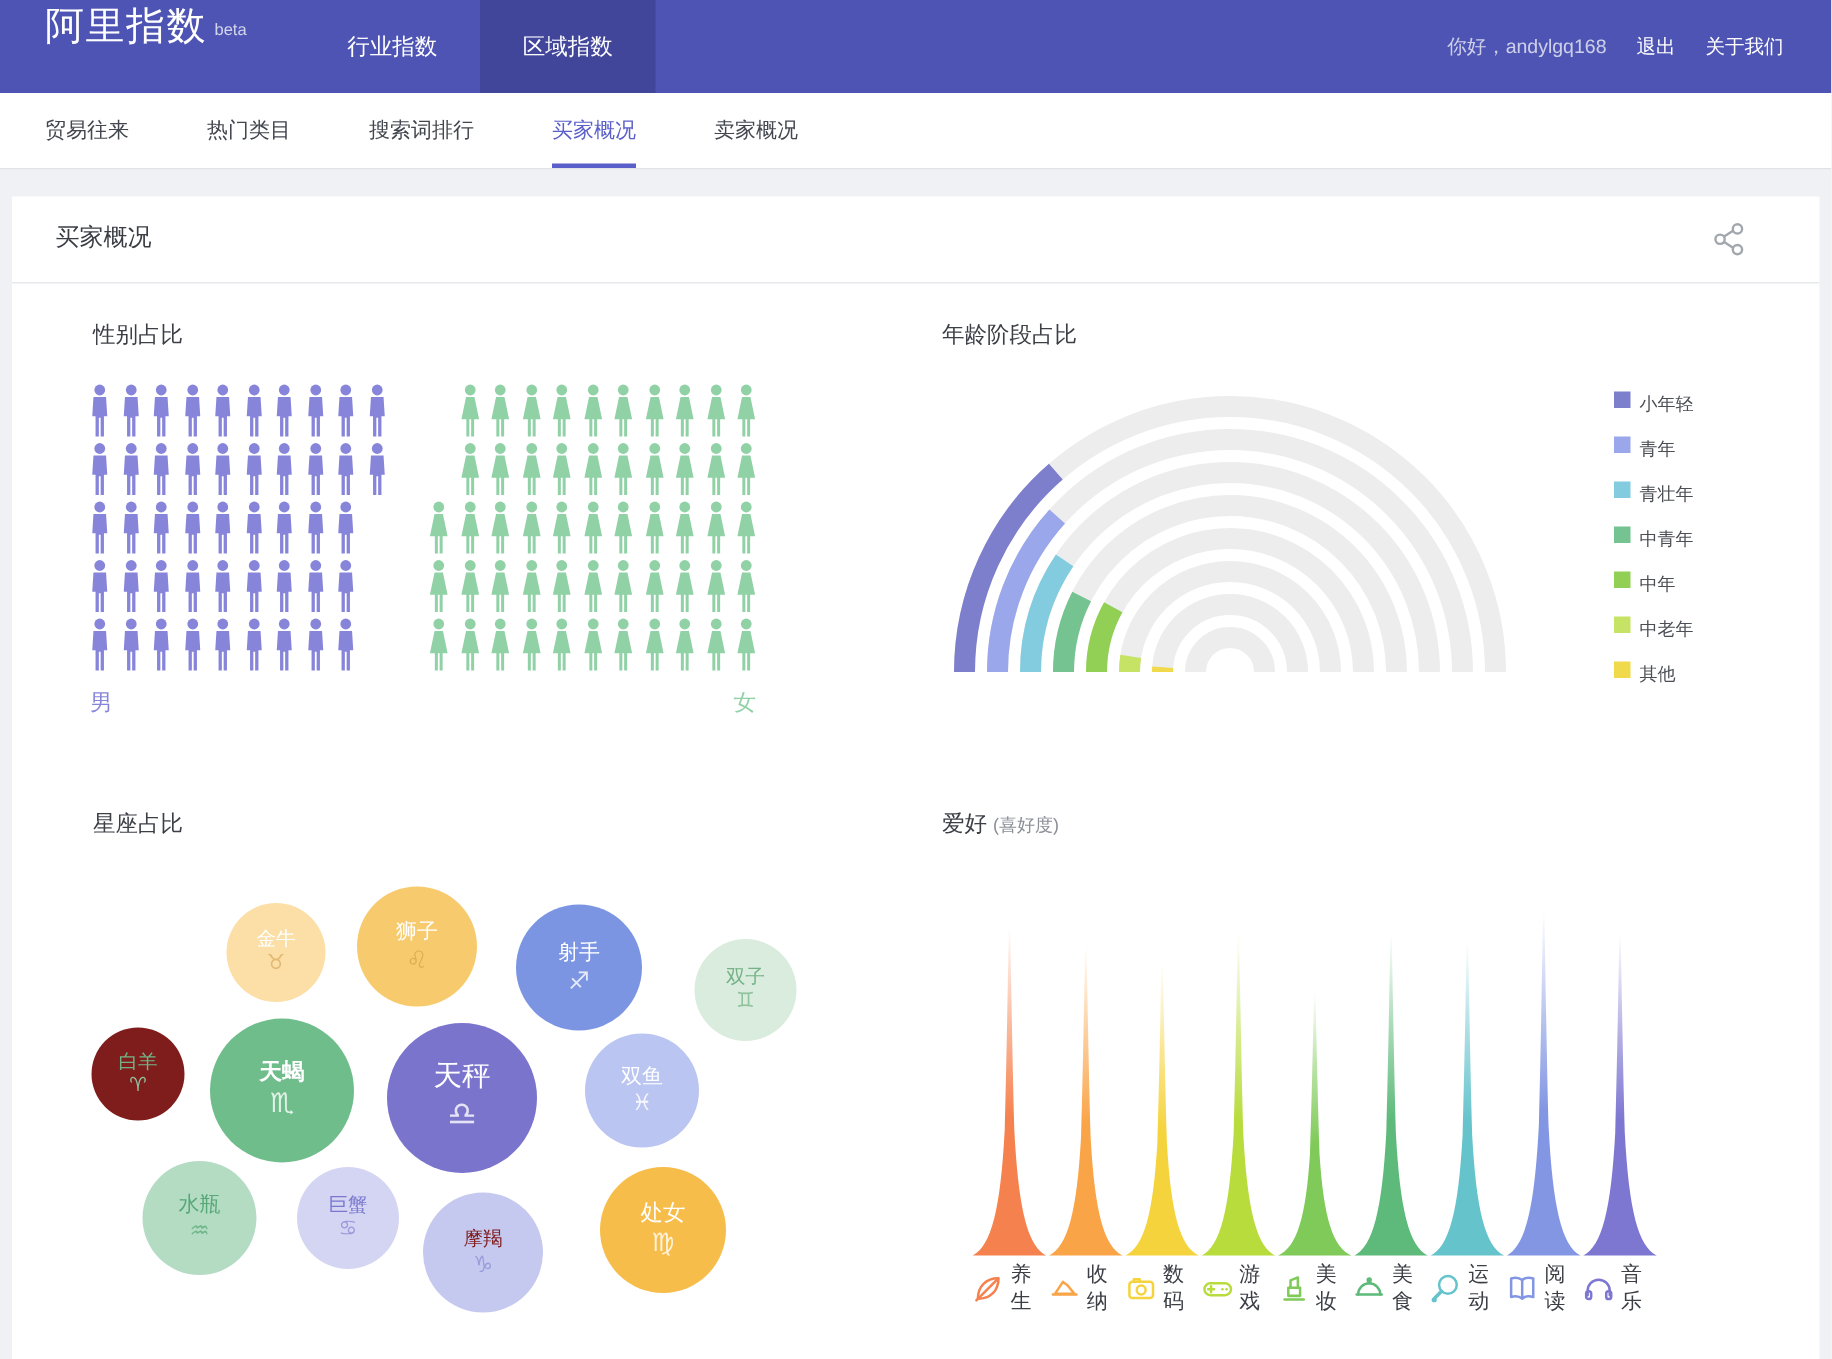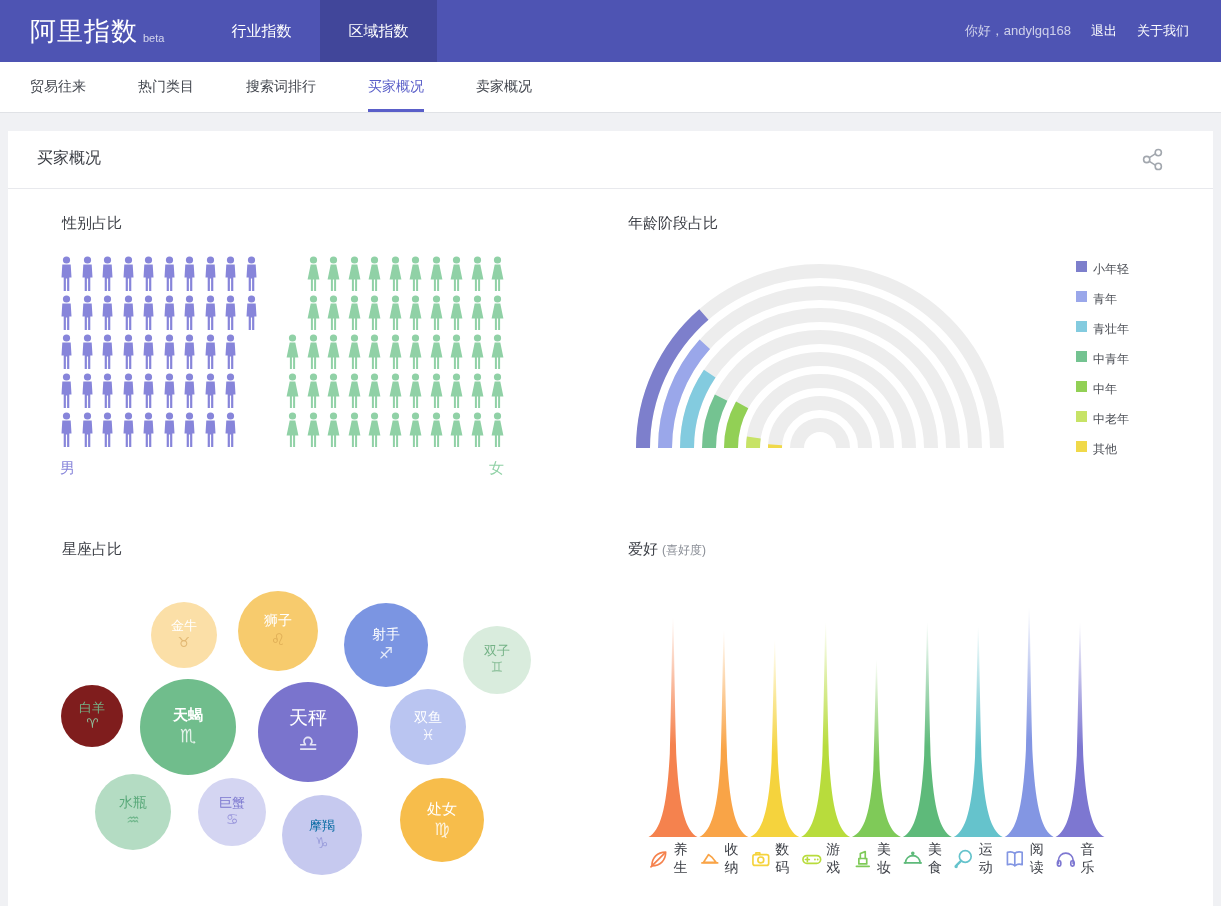--- a/index.html
+++ b/index.html
@@ -1,20 +1,20 @@
 <!DOCTYPE html>
 <html><head>
 <meta charset="utf-8">
 <style>
   html,body{margin:0;padding:0;background:#f0f1f4;font-family:"Liberation Sans","DejaVu Sans",sans-serif;}
   .stage{position:relative;width:1221px;height:906px;overflow:hidden;background:#f0f1f4;}
 
   
   .header{position:absolute;left:0;top:0;width:1221px;height:62px;background:#4e54b3;display:flex;align-items:stretch;}
-  .logo{display:flex;align-items:center;padding-left:30px;width:173px;}
+  .logo{display:flex;align-items:flex-start;padding-left:30px;width:173px;}
   .logo-main{color:#fff;font-size:26px;letter-spacing:1px;}
   .logo-beta{color:rgba(255,255,255,.75);font-size:11px;margin-left:5px;margin-top:14px;}
   .top-tabs{display:flex;}
   .top-tab{width:117px;display:flex;align-items:center;justify-content:center;color:#fff;font-size:15px;cursor:pointer;}
   .top-tab.active{background:#41469a;}
   .header-right{margin-left:auto;display:flex;align-items:center;gap:20px;padding-right:32px;font-size:13px;}
   .greeting{color:rgba(255,255,255,.72);}
   .hlink{color:#fff;cursor:pointer;}
 
   
@@ -623,21 +623,21 @@
         </div>
         <div class="bubble" style="left: 87px; top: 643px; width: 76px; height: 76px; background: rgb(180, 220, 195);">
           <div class="b-name" style="color:#57a878;font-size:14px;">水瓶</div>
           <div class="b-sym" style="color:#6fb68b;font-size:15px;">♒</div>
         </div>
         <div class="bubble" style="left: 190px; top: 647px; width: 68px; height: 68px; background: rgb(212, 213, 242);">
           <div class="b-name" style="color:#7b77cf;font-size:13px;">巨蟹</div>
           <div class="b-sym" style="color:#9a97dc;font-size:14px;">♋</div>
         </div>
         <div class="bubble" style="left: 274px; top: 664px; width: 80px; height: 80px; background: rgb(198, 201, 239);">
-          <div class="b-name" style="color:#0369a1;font-size:13px;">摩羯</div>
+          <div class="b-name" style="color:#7f1d1d;font-size:13px;">摩羯</div>
           <div class="b-sym" style="color:#9a9ddb;font-size:15px;">♑</div>
         </div>
         <div class="bubble" style="left: 392px; top: 647px; width: 84px; height: 84px; background: rgb(247, 189, 75);">
           <div class="b-name" style="color:#ffffff;font-size:15px;">处女</div>
           <div class="b-sym" style="color:rgba(255,255,255,0.8);font-size:17px;">♍</div>
         </div>
       </div>
 
     <svg class="hobby-svg" id="hobby-svg" width="470" height="250">
         <defs>

